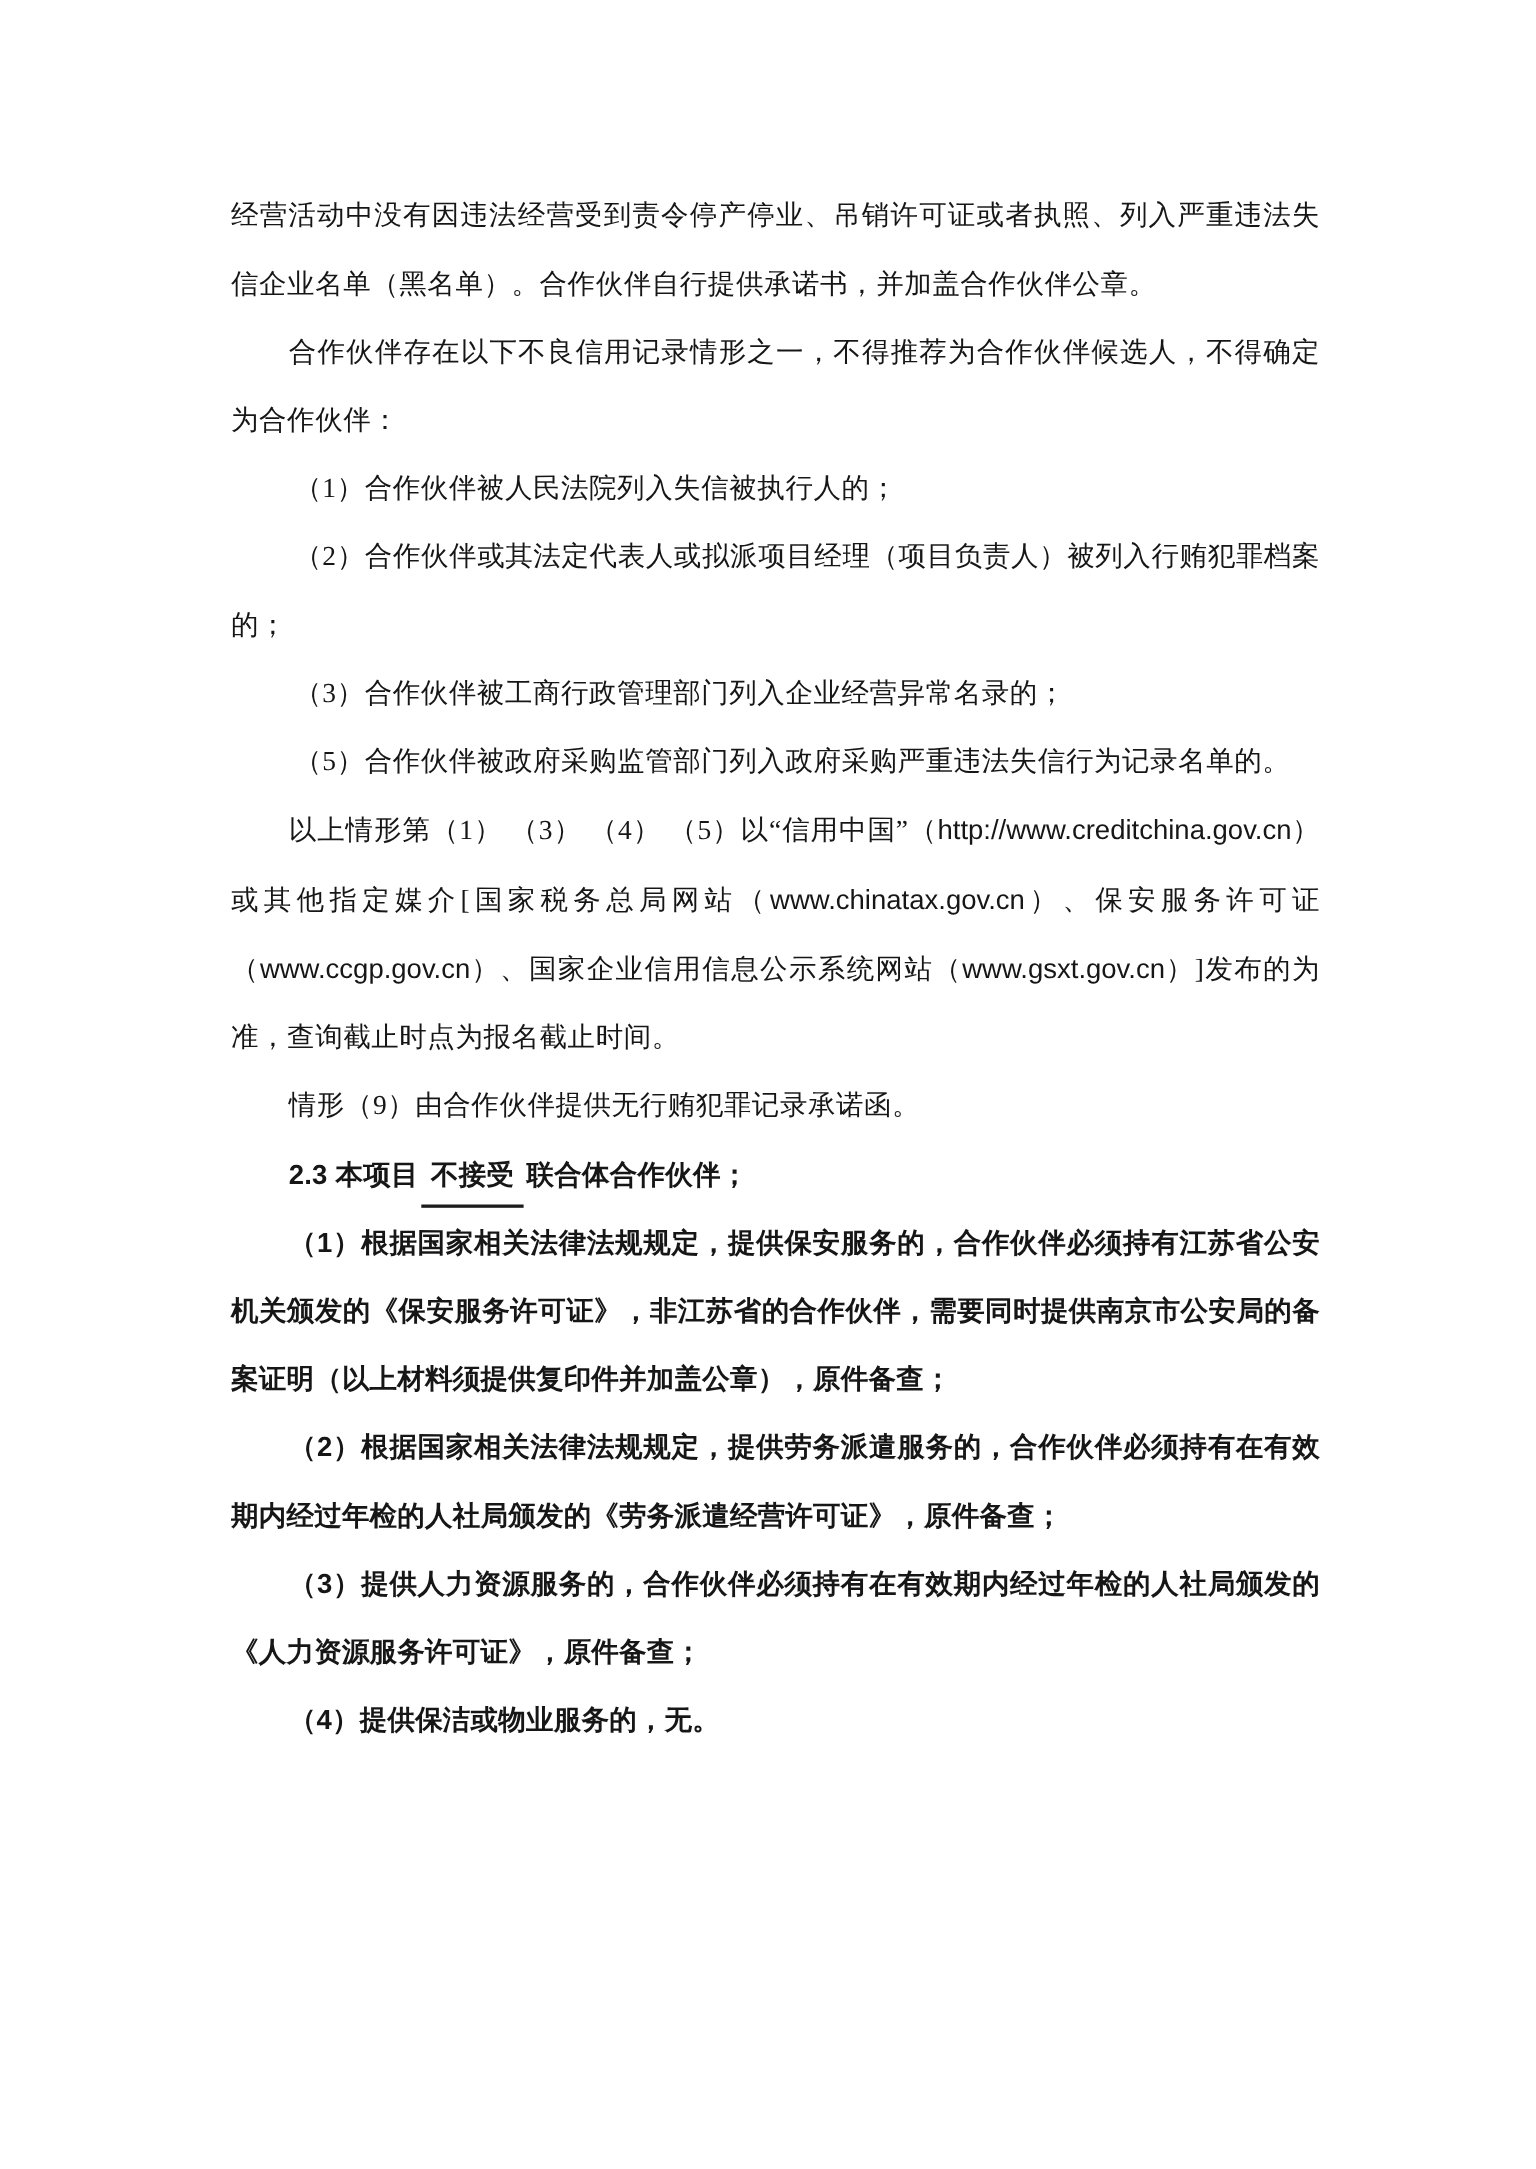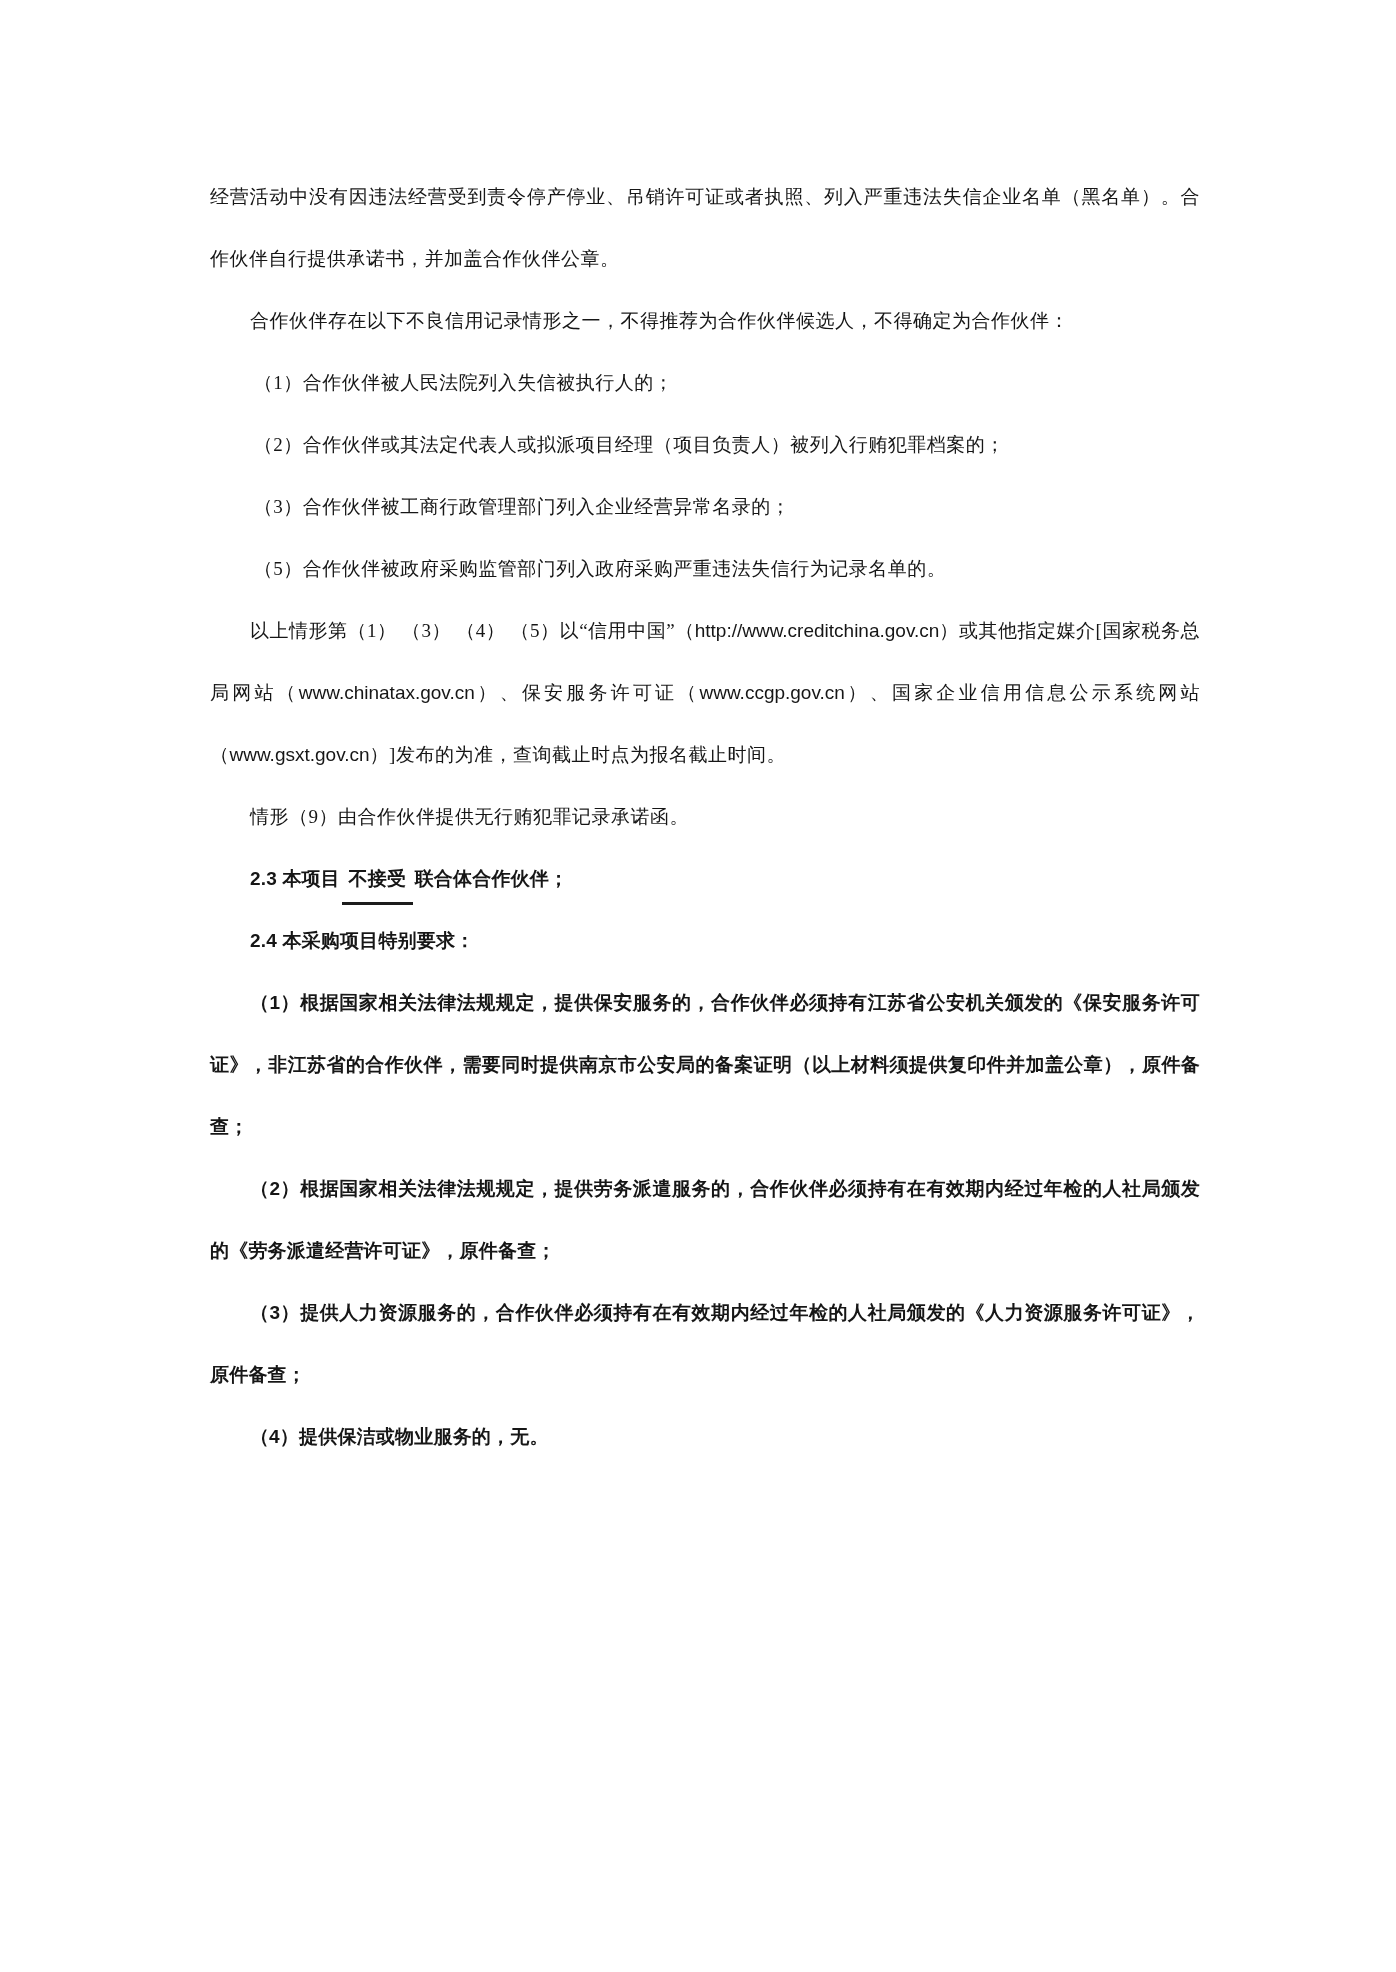--- a/index.html
+++ b/index.html
@@ -13,21 +13,21 @@
     overflow: hidden;
   }
   .page {
     box-sizing: border-box;
     width: 1396px;
     height: 1972px;
     padding: 166px 196px 40px 210px;
     background: #ffffff;
     color: #161616;
     font-family: "Liberation Serif", "DejaVu Serif", serif;
-    font-size: 19px;
+    font-size: 25px;
     line-height: 62px;
     text-align: justify;
     letter-spacing: 0.5px;
   }
   p.para {
     margin: 0;
     padding: 0;
   }
   .indent { text-indent: 2.1em; }
   .item-indent { text-indent: 2.3em; }
@@ -62,20 +62,19 @@
   <p class="para item-indent">（2）合作伙伴或其法定代表人或拟派项目经理（项目负责人）被列入行贿犯罪档案的；</p>
   <p class="para item-indent">（3）合作伙伴被工商行政管理部门列入企业经营异常名录的；</p>
   <p class="para item-indent">（5）合作伙伴被政府采购监管部门列入政府采购严重违法失信行为记录名单的。</p>
 
   <p class="para indent"><span>以上情形第（1） （3） （4） （5）以“信用中国”（</span><span class="url">http://www.creditchina.gov.cn</span><span>）或其他指定媒介[国家税务总局网站（</span><span class="url">www.chinatax.gov.cn</span><span>）、保安服务许可证（</span><span class="url">www.ccgp.gov.cn</span><span>）、国家企业信用信息公示系统网站（</span><span class="url">www.gsxt.gov.cn</span><span>）]发布的为准，查询截止时点为报名截止时间。</span></p>
 
   <p class="para indent">情形（9）由合作伙伴提供无行贿犯罪记录承诺函。</p>
 
   <p class="para indent bold"><span>2.3 本项目</span><span class="u-underline">不接受</span><span>联合体合作伙伴；</span></p>
 
-  <p class="para indent bold">2.4 本采购项目特别要求：</p>
 
   <p class="para indent bold">（1）根据国家相关法律法规规定，提供保安服务的，合作伙伴必须持有江苏省公安机关颁发的《保安服务许可证》，非江苏省的合作伙伴，需要同时提供南京市公安局的备案证明（以上材料须提供复印件并加盖公章），原件备查；</p>
   <p class="para indent bold">（2）根据国家相关法律法规规定，提供劳务派遣服务的，合作伙伴必须持有在有效期内经过年检的人社局颁发的《劳务派遣经营许可证》，原件备查；</p>
   <p class="para indent bold">（3）提供人力资源服务的，合作伙伴必须持有在有效期内经过年检的人社局颁发的《人力资源服务许可证》，原件备查；</p>
   <p class="para indent bold">（4）提供保洁或物业服务的，无。</p>
 
 </div>
 
 </body></html>

